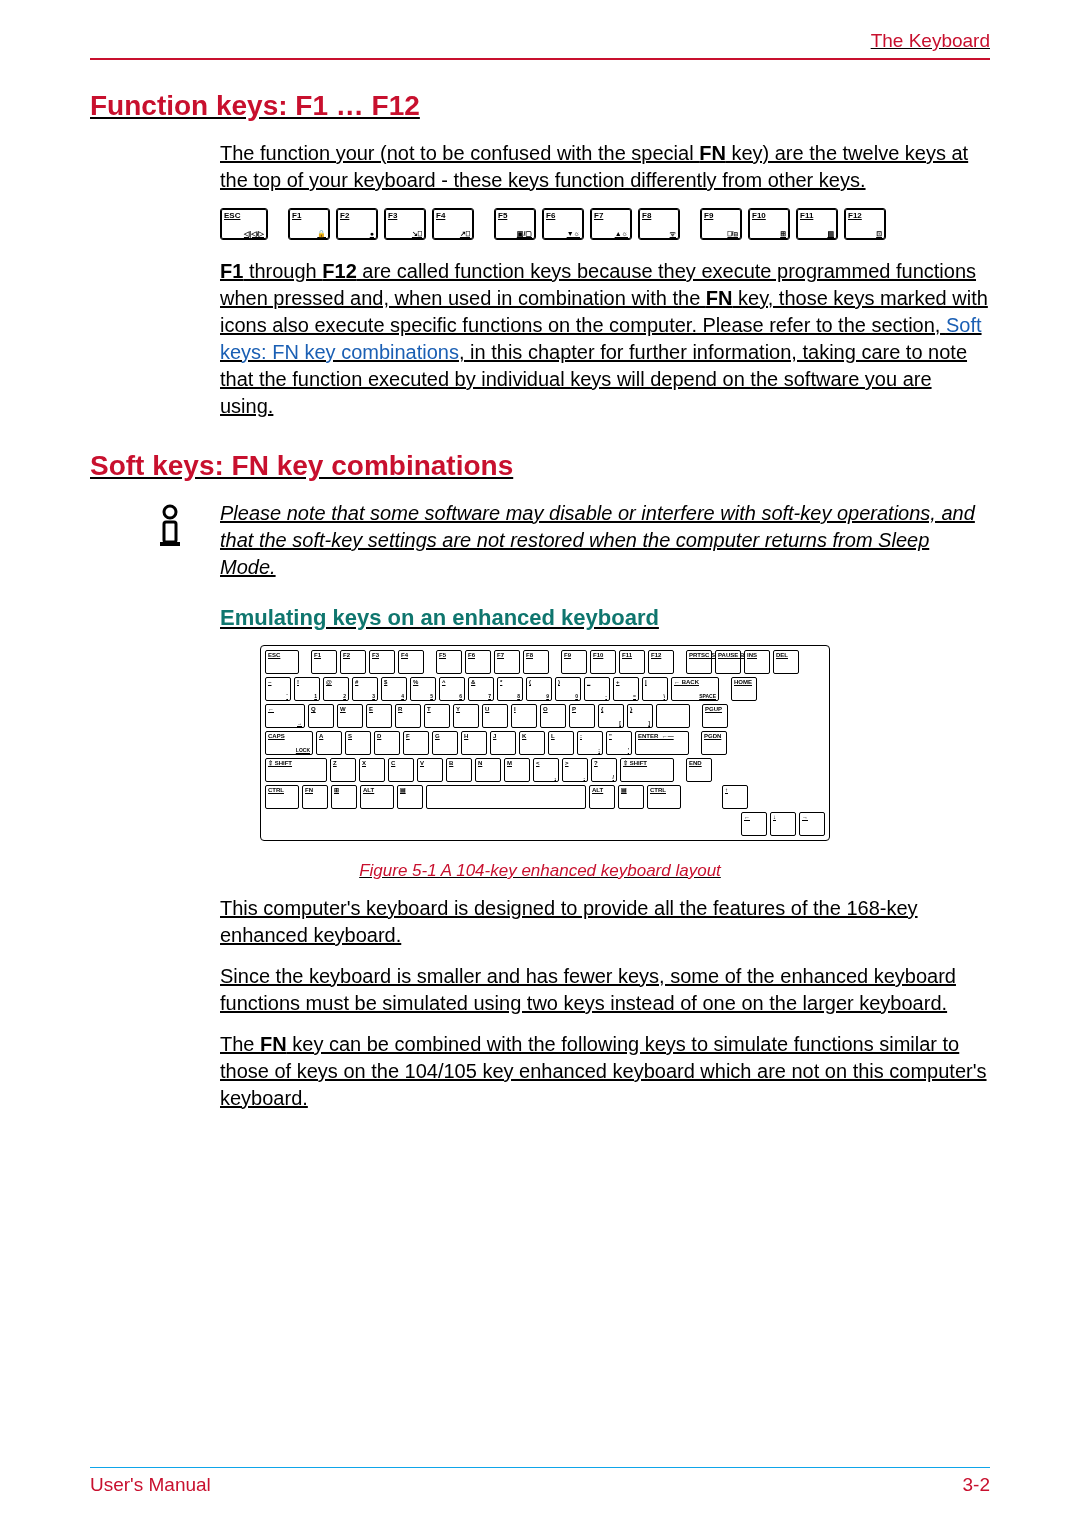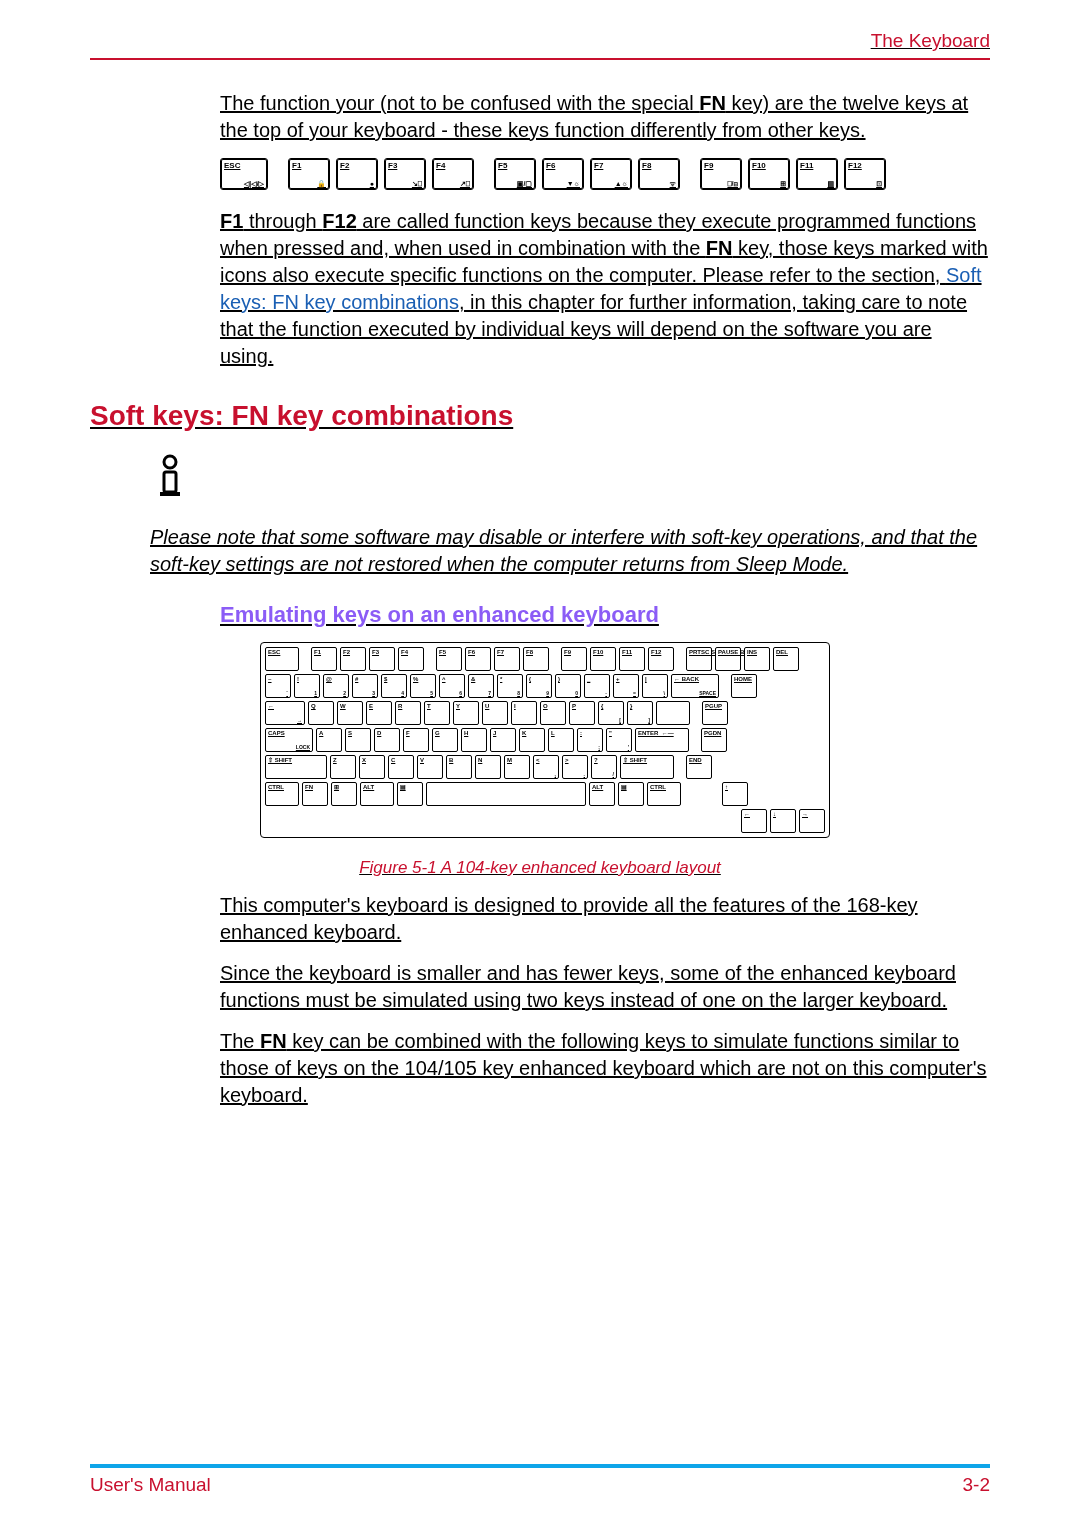--- a/index.html
+++ b/index.html
@@ -25,39 +25,38 @@
     color: #c8102e;
     font-size: 19px;
   }
   h2.section {
     color: #c8102e;
     font-size: 28px;
     font-weight: bold;
     margin: 30px 0 18px 0;
   }
   h3.subsection {
-    color: #8b5cf6;
+    color: #0f766e;
     font-size: 22px;
     font-weight: bold;
     margin: 24px 0 14px 130px;
   }
   .body-text {
     font-size: 20px;
     line-height: 1.35;
     margin: 0 0 14px 130px;
     text-align: left;
   }
   .body-text .bold { font-weight: bold; }
   .body-text .link { color: #1a5fb4; }
   .note-row {
     display: flex;
     gap: 20px;
     margin: 0 0 14px 60px;
     align-items: flex-start;
-    flex-direction: column;
   }
   .note-row .icon-col {
     flex: 0 0 50px;
     padding-top: 4px;
   }
   .note-row .note-text {
     flex: 1;
     font-style: italic;
     font-size: 20px;
     line-height: 1.35;
@@ -144,37 +143,38 @@
     font-style: italic;
     font-size: 17px;
     margin: 20px 0 14px 0;
   }
 
   .footer-row {
     position: absolute;
     left: 90px;
     right: 90px;
     bottom: 30px;
-    border-top: 4px solid #0ea5e9;
+    border-top: 1px solid #0ea5e9;
     padding-top: 6px;
     display: flex;
     justify-content: space-between;
     color: #c8102e;
     font-size: 19px;
   }
 </style>
 </head>
 <body>
 
 <div class="page">
 
   <div class="header-row">
     <span>The Keyboard</span>
   </div>
 
+  <h2 class="section">Function keys: F1 … F12</h2>
 
   <p class="body-text">
     <span>The function your (not to be confused with the special </span><span class="bold">FN</span><span> key) are the twelve keys at the top of your keyboard - these keys function differently from other keys.</span>
   </p>
 
   <div class="fkey-strip">
     <div class="fkey esc">
       <span class="top">ESC</span>
       <span class="bot">◁|◁/▷</span>
     </div>

